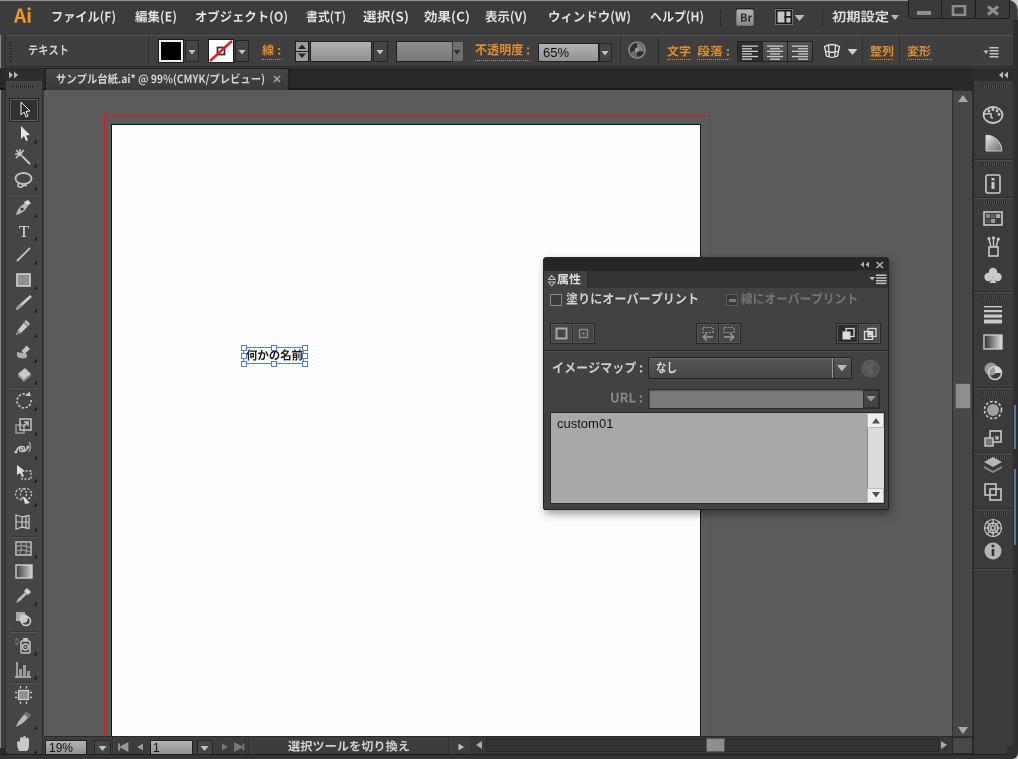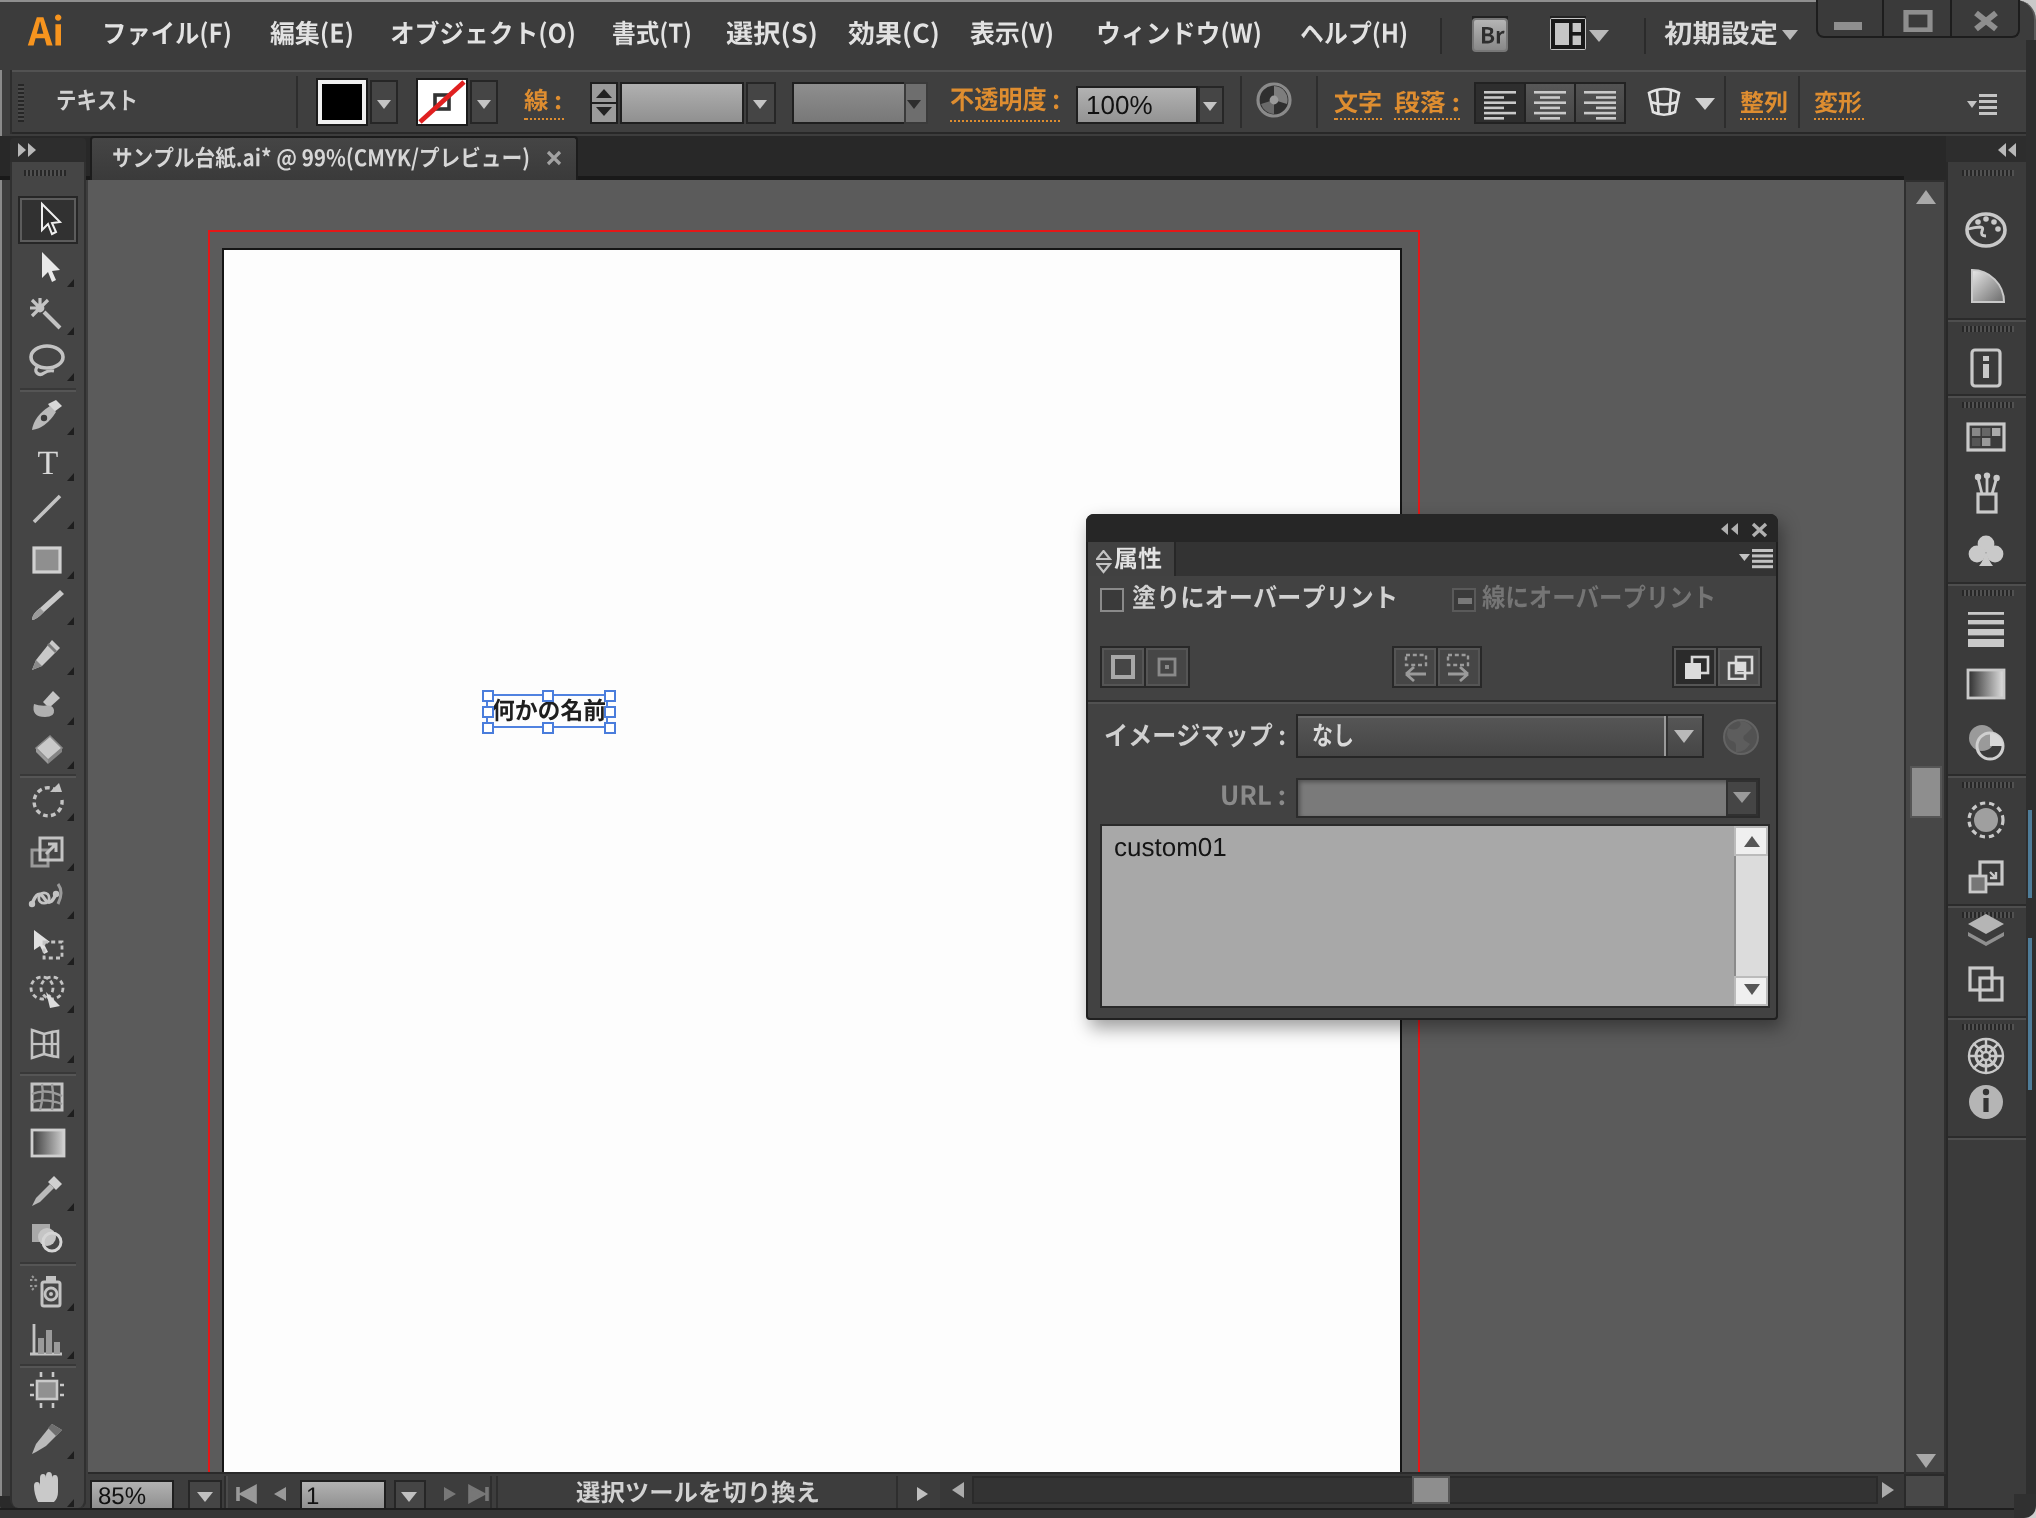--- a/index.html
+++ b/index.html
@@ -137,21 +137,21 @@
 <svg style="position:absolute;left:453px;top:49px;" width="9" height="7">
     <polygon points="0.5,1 7.5,1 4,5.5" fill="#2e2e2e"></polygon>
   </svg>
 <svg style="position:absolute;left:475.0px;top:43.0px;overflow:visible" width="57" height="17">
     <g transform="scale(0.9294 1)">
       <path d="M0.8 1.3H12.2V2.9H0.8ZM7.1 5.6 8.3 4.6Q8.9 5 9.5 5.4Q10.1 5.9 10.7 6.4Q11.3 6.9 11.8 7.3Q12.3 7.8 12.7 8.2L11.3 9.4Q11 9 10.5 8.5Q10 8 9.4 7.5Q8.9 7 8.3 6.5Q7.7 6 7.1 5.6ZM6.6 1.9 8.3 2.5Q7.6 3.8 6.6 5.1Q5.6 6.4 4.3 7.5Q3 8.6 1.5 9.4Q1.4 9.2 1.2 8.9Q1 8.7 0.8 8.4Q0.6 8.2 0.4 8Q1.5 7.5 2.4 6.8Q3.4 6.1 4.2 5.3Q4.9 4.5 5.6 3.6Q6.2 2.7 6.6 1.9ZM5.7 5 7.4 3.3V3.3V12.6H5.7Z M16.5 5.5V10.3H15V6.9H13.5V5.5ZM16.5 9.6Q16.8 10.3 17.5 10.6Q18.2 10.9 19.2 10.9Q19.8 11 20.6 11Q21.4 11 22.3 11Q23.2 10.9 24.1 10.9Q25 10.9 25.7 10.8Q25.6 11 25.5 11.3Q25.4 11.5 25.3 11.8Q25.2 12.1 25.2 12.3Q24.6 12.4 23.8 12.4Q23 12.4 22.2 12.4Q21.3 12.4 20.6 12.4Q19.8 12.4 19.2 12.4Q18 12.3 17.2 12Q16.4 11.7 15.8 10.9Q15.4 11.3 15 11.7Q14.6 12.1 14.1 12.5L13.3 10.9Q13.8 10.7 14.2 10.3Q14.7 10 15.1 9.6ZM13.5 1.6 14.7 0.7Q15.1 1 15.5 1.4Q15.9 1.7 16.2 2.1Q16.6 2.5 16.8 2.8L15.5 3.8Q15.3 3.5 15 3.1Q14.7 2.7 14.3 2.3Q13.9 1.9 13.5 1.6ZM17.1 2.7H25.5V3.9H17.1ZM18.1 6.1H22.3V7.2H18.1ZM22.3 7.1H24.2V8.2H22.3ZM20.5 1.5H22V5.8H20.5ZM20.3 3.4 21.4 3.8Q20.9 4.4 20.3 4.9Q19.7 5.4 19 5.9Q18.3 6.3 17.6 6.5Q17.4 6.3 17.2 6Q16.9 5.6 16.7 5.4Q17.4 5.2 18 4.9Q18.7 4.6 19.3 4.2Q19.9 3.8 20.3 3.4ZM22.2 3.4Q22.6 3.8 23.2 4.2Q23.7 4.5 24.4 4.8Q25.1 5.1 25.7 5.3Q25.5 5.5 25.3 5.8Q25 6.1 24.8 6.4Q24.1 6.1 23.5 5.7Q22.8 5.3 22.2 4.8Q21.6 4.3 21.2 3.8ZM23.8 7.1H25.2Q25.2 7.1 25.2 7.3Q25.2 7.4 25.2 7.6Q25.1 8.7 24.9 9.2Q24.8 9.8 24.6 10Q24.4 10.2 24.2 10.3Q23.9 10.4 23.6 10.4Q23.4 10.4 23 10.4Q22.5 10.4 22.1 10.4Q22 10.1 21.9 9.8Q21.8 9.5 21.7 9.3Q22.1 9.3 22.5 9.3Q22.8 9.3 23 9.3Q23.1 9.3 23.2 9.3Q23.3 9.3 23.4 9.2Q23.5 9.1 23.6 8.6Q23.7 8.2 23.8 7.2ZM24 0.6 25 1.6Q24.2 1.7 23.4 1.8Q22.5 1.9 21.6 2Q20.7 2.1 19.7 2.1Q18.8 2.2 17.9 2.2Q17.9 2 17.8 1.7Q17.7 1.4 17.6 1.1Q18.4 1.1 19.3 1.1Q20.2 1 21.1 1Q21.9 0.9 22.7 0.8Q23.5 0.7 24 0.6ZM19.4 6.4H20.9Q20.8 7.2 20.7 7.8Q20.5 8.5 20.2 9Q19.9 9.5 19.3 9.9Q18.7 10.3 17.8 10.6Q17.7 10.4 17.5 10Q17.2 9.7 17 9.5Q17.8 9.3 18.2 9Q18.7 8.7 18.9 8.3Q19.2 7.9 19.3 7.5Q19.4 7 19.4 6.4ZM21.9 6.1H23.3Q23.2 6.7 23 7.4Q22.8 8.1 22.7 8.6L21.4 8.5Q21.5 8 21.7 7.3Q21.8 6.7 21.9 6.1Z M27.7 1.1H31.5V9.1H27.7V7.7H30V2.5H27.7ZM27.7 4.4H30.6V5.7H27.7ZM33.3 0.9H37.3V2.4H33.3ZM33.3 4H37.3V5.4H33.3ZM33.3 7.1H37.3V8.5H33.3ZM26.9 1.1H28.3V10.2H26.9ZM36.7 0.9H38.2V10.8Q38.2 11.4 38.1 11.8Q37.9 12.1 37.6 12.3Q37.2 12.5 36.6 12.5Q36 12.6 35.2 12.6Q35.2 12.4 35.1 12.1Q35 11.8 34.9 11.6Q34.8 11.3 34.7 11.1Q35 11.1 35.4 11.1Q35.7 11.1 36 11.1Q36.3 11.1 36.4 11.1Q36.6 11.1 36.6 11Q36.7 11 36.7 10.8ZM32.4 0.9H33.9V5.6Q33.9 6.5 33.8 7.4Q33.7 8.4 33.4 9.4Q33.1 10.3 32.6 11.2Q32 12 31.1 12.7Q31 12.5 30.8 12.3Q30.6 12.1 30.4 11.9Q30.1 11.8 30 11.7Q30.8 11.1 31.3 10.3Q31.7 9.6 32 8.8Q32.2 8 32.3 7.2Q32.4 6.4 32.4 5.6Z M42.3 4.1H51.3V5.3H42.3ZM42.4 7.8H49.5V9.1H42.4ZM44 3.2H45.5V6.1H47.9V3.2H49.4V7.3H44ZM49.1 7.8H49.4L49.7 7.8L50.6 8.3Q50.1 9.3 49.3 10.1Q48.5 10.8 47.4 11.3Q46.3 11.8 45.1 12.2Q43.8 12.5 42.4 12.6Q42.4 12.3 42.2 12Q42 11.6 41.8 11.3Q43 11.2 44.2 11Q45.3 10.7 46.3 10.4Q47.3 10 48 9.4Q48.7 8.8 49.1 8ZM45 8.8Q45.6 9.5 46.6 10Q47.6 10.6 48.8 10.9Q50.1 11.2 51.6 11.3Q51.5 11.5 51.3 11.7Q51.1 12 51 12.2Q50.8 12.4 50.7 12.6Q49.1 12.4 47.8 12Q46.5 11.6 45.5 10.9Q44.4 10.2 43.7 9.3ZM45.1 0.4H46.7V2.4H45.1ZM41.2 1.6H51.4V3H41.2ZM40.4 1.6H41.9V5.2Q41.9 6 41.9 7Q41.8 7.9 41.7 8.9Q41.5 9.9 41.3 10.9Q41 11.8 40.6 12.6Q40.4 12.4 40.2 12.3Q39.9 12.1 39.7 11.9Q39.5 11.8 39.3 11.7Q39.7 11 39.9 10.2Q40.2 9.4 40.3 8.5Q40.4 7.6 40.4 6.8Q40.4 5.9 40.4 5.2Z M57.1 6.7Q56.6 6.7 56.2 6.3Q55.9 6 55.9 5.4Q55.9 4.9 56.2 4.6Q56.6 4.2 57.1 4.2Q57.6 4.2 57.9 4.6Q58.3 4.9 58.3 5.4Q58.3 6 57.9 6.3Q57.6 6.7 57.1 6.7ZM57.1 11.6Q56.6 11.6 56.2 11.3Q55.9 10.9 55.9 10.4Q55.9 9.8 56.2 9.5Q56.6 9.1 57.1 9.1Q57.6 9.1 57.9 9.5Q58.3 9.8 58.3 10.4Q58.3 10.9 57.9 11.3Q57.6 11.6 57.1 11.6Z" fill="#de8d30"></path>
     </g>
   </svg>
 <div style="position:absolute;left:475px;top:60px;width:55px;height:1px;background:;border-bottom:1px dotted #de8d30;"></div>
 <div style="position:absolute;left:538px;top:43px;width:61px;height:19px;background:linear-gradient(#b2b2b2,#939393);border:1px solid #1f1f1f;"></div>
-<div style="position:absolute;left:543px;top:45px;font-size:13px;color:#111;">100%</div>
+<div style="position:absolute;left:543px;top:45px;font-size:13px;color:#111;">65%</div>
 <div style="position:absolute;left:599px;top:43px;width:13px;height:19px;background:#454545;border:1px solid #262626;"></div>
 <svg style="position:absolute;left:601px;top:50px;" width="9" height="7">
     <polygon points="0.5,1 7.5,1 4,5.5" fill="#c4c4c4"></polygon>
   </svg>
 <div style="position:absolute;left:620px;top:38px;width:1px;height:26px;background:#2d2d2d;"></div>
 <svg style="position:absolute;left:628px;top:41px;" width="18" height="18">
     <circle cx="9" cy="9" r="8" fill="#2f2f2f" stroke="#8a8a8a" stroke-width="1.6"></circle>
     <path d="M9 2 A7 7 0 0 1 15.5 11 L9 9 Z" fill="#7d7d7d"></path>
     <path d="M9 16 A7 7 0 0 1 2.5 11 L9 9 Z" fill="#6a6a6a"></path>
     <circle cx="9" cy="9" r="2.2" fill="#9a9a9a"></circle>
@@ -582,21 +582,21 @@
     <rect x="9.7" y="9" width="2.6" height="7" fill="#333"></rect>
     <circle cx="11" cy="6" r="1.6" fill="#333"></circle>
   </svg>
 <div style="position:absolute;left:974px;top:568px;width:39px;height:1px;background:#2b2b2b;"></div>
 <div style="position:absolute;left:974px;top:569px;width:39px;height:1px;background:#4e4e4e;"></div>
 <div style="position:absolute;left:1013px;top:20px;width:5px;height:739px;background:#2e2e2e;"></div>
 <div style="position:absolute;left:1014px;top:405px;width:2px;height:44px;background:#4e7d9a;"></div>
 <div style="position:absolute;left:1014px;top:469px;width:2px;height:76px;background:#4e7d9a;"></div>
 <div style="position:absolute;left:44px;top:736px;width:908px;height:18px;background:#3d3d3d;border-top:1px solid #2a2a2a;"></div>
 <div style="position:absolute;left:45px;top:739.5px;width:42px;height:15px;background:linear-gradient(#b2b2b2,#909090);border:1px solid #1f1f1f;"></div>
-<div style="position:absolute;left:49px;top:741px;font-size:12px;color:#111;">85%</div>
+<div style="position:absolute;left:49px;top:741px;font-size:12px;color:#111;">19%</div>
 <div style="position:absolute;left:94px;top:739.5px;width:17px;height:15px;background:#454545;border:1px solid #262626;"></div>
 <svg style="position:absolute;left:98px;top:744.5px;" width="10" height="8">
     <polygon points="0.5,1 8.5,1 4.5,6" fill="#c0c0c0"></polygon>
   </svg>
 <div style="position:absolute;left:112px;top:738px;width:1px;height:17px;background:#2e2e2e;"></div>
 <div style="position:absolute;left:113px;top:738px;width:1px;height:17px;background:#4a4a4a;"></div>
 <svg style="position:absolute;left:117px;top:741.5px;" width="14" height="10">
     <path d="M2 1.5 L2 8.5 M10.5 1.5 L4 5 L10.5 8.5 Z" stroke="#999" fill="#999" stroke-width="1.8"></path>
   </svg>
 <svg style="position:absolute;left:134px;top:741.5px;" width="12" height="10">

